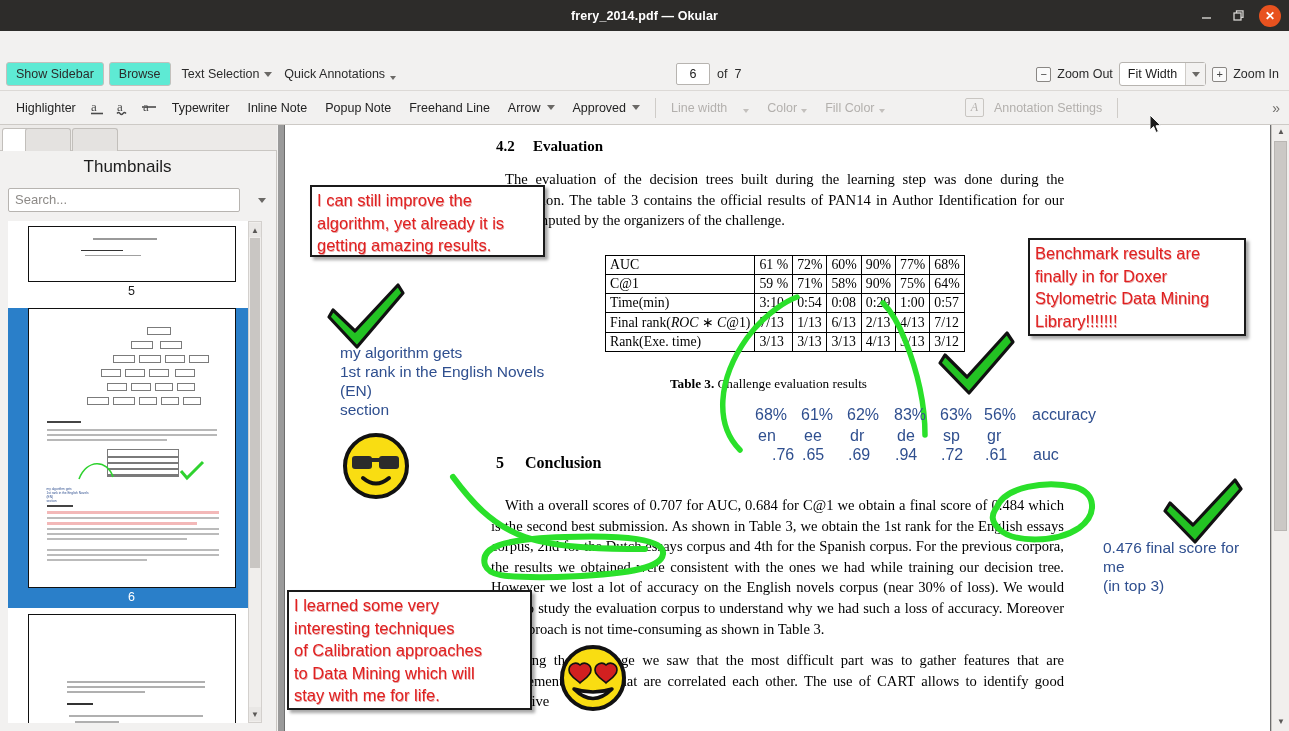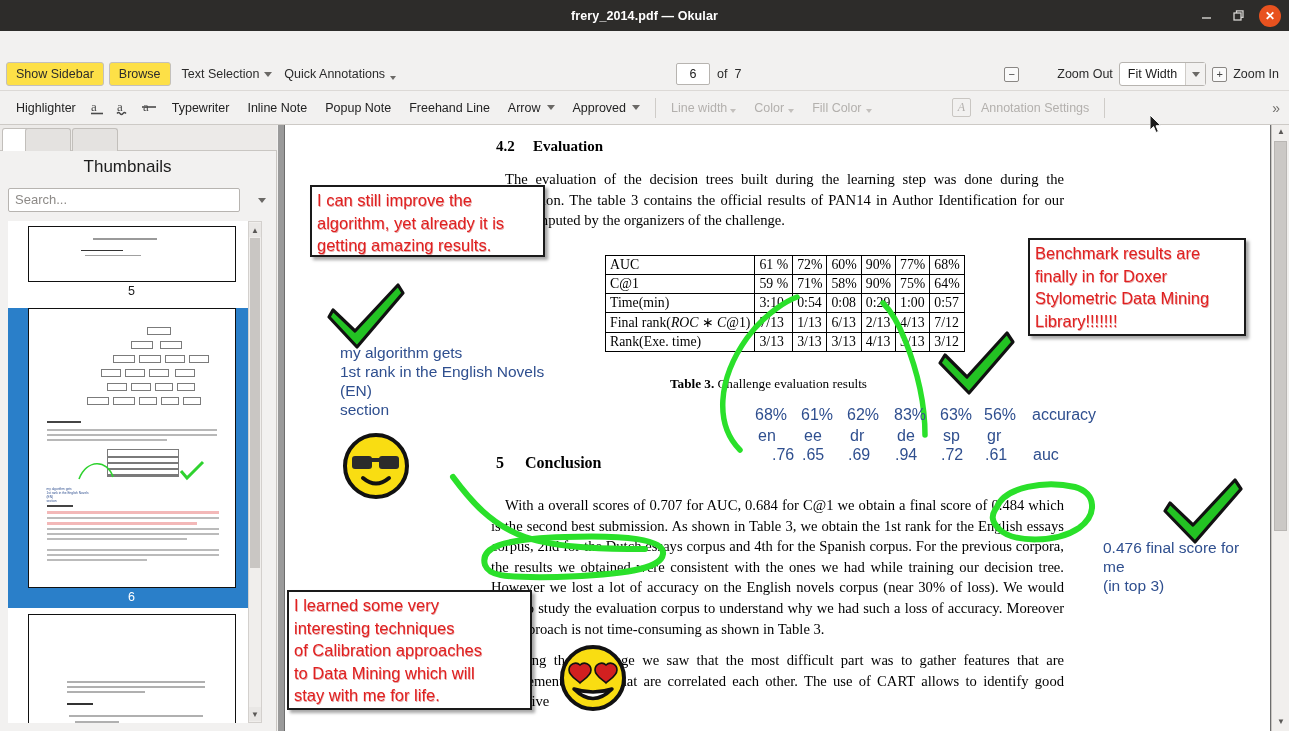--- a/index.html
+++ b/index.html
@@ -33,21 +33,21 @@
   .menuitem { font-size:12.5px; color:#2b2b2b; padding:3px 9px; white-space:nowrap; }
   .menuitem u { text-decoration: underline; }
 
   
   .toolbar1 {
     position:absolute; left:0; top:58px; width:1289px; height:33px;
     background:#f2f1f0; border-bottom:1px solid #dcd9d6;
     display:flex; align-items:center; padding:0 6px;
   }
   .tb-btn {
-    font-size:12.5px; color:#2b2b2b; background:#fde047;
+    font-size:12.5px; color:#2b2b2b; background:#5eead4;
     border:1px solid #c3c0bc; border-radius:3px; padding:4px 9px; margin-right:5px;
     white-space:nowrap;
   }
   .tb-flat { font-size:12.5px; color:#2b2b2b; padding:4px 6px; white-space:nowrap; display:flex; align-items:center; gap:5px;}
   .caret-dn { width:0;height:0;border-left:4px solid transparent;border-right:4px solid transparent;border-top:5px solid #6b6966; }
   .caret-sm { width:0;height:0;border-left:3px solid transparent;border-right:3px solid transparent;border-top:4px solid #6b6966; margin-top:7px;}
 
   .pagebox { display:flex; align-items:center; gap:7px; font-size:12.5px; color:#2b2b2b; }
   .pageinput {
     width:34px; height:22px; background:#ffffff; border:1px solid #b7b4b0; border-radius:2px;
@@ -186,21 +186,21 @@
     </div>
 
     <div style="position:absolute; left:676px; top:5px;" class="pagebox">
       <div class="pageinput">6</div>
       <span>of</span>
       <span>7</span>
     </div>
 
     <div style="position:absolute; right:10px; top:4px;" class="zoom-group">
       <span class="icon-sq">−</span>
-      <span style="font-size:12.5px;color:#2b2b2b;margin-left:32px;">Zoom Out</span>
+      <span style="font-size:12.5px;color:#2b2b2b;">Zoom Out</span>
       <span class="zoomcombo">
         <span class="val">Fit Width</span>
         <span class="arw">
             <span class="caret-dn"></span>
           </span>
       </span>
       <span class="icon-sq">+</span>
       <span style="font-size:12.5px;color:#2b2b2b;">Zoom In</span>
     </div>
   </div>
@@ -231,21 +231,21 @@
     <div class="at-item">Freehand Line</div>
     <div class="at-item" style="display:flex;align-items:center;gap:6px;">
       <span>Arrow</span>
       <span class="caret-dn"></span>
     </div>
     <div class="at-item" style="display:flex;align-items:center;gap:6px;">
       <span>Approved</span>
       <span class="caret-dn"></span>
     </div>
     <div class="at-sep"></div>
-    <div class="at-item dim" style="display:flex;align-items:center;gap:3px;">
+    <div class="at-item dim" style="display:flex;align-items:center;gap:16px;">
       <span>Line width</span>
       <span class="caret-sm" style="border-top-color:#c3c0bd;"></span>
     </div>
     <div class="at-item dim" style="display:flex;align-items:center;gap:4px;">
       <span>Color</span>
       <span class="caret-sm" style="border-top-color:#c3c0bd;"></span>
     </div>
     <div class="at-item dim" style="display:flex;align-items:center;gap:4px;">
       <span>Fill Color</span>
       <span class="caret-sm" style="border-top-color:#c3c0bd;"></span>

